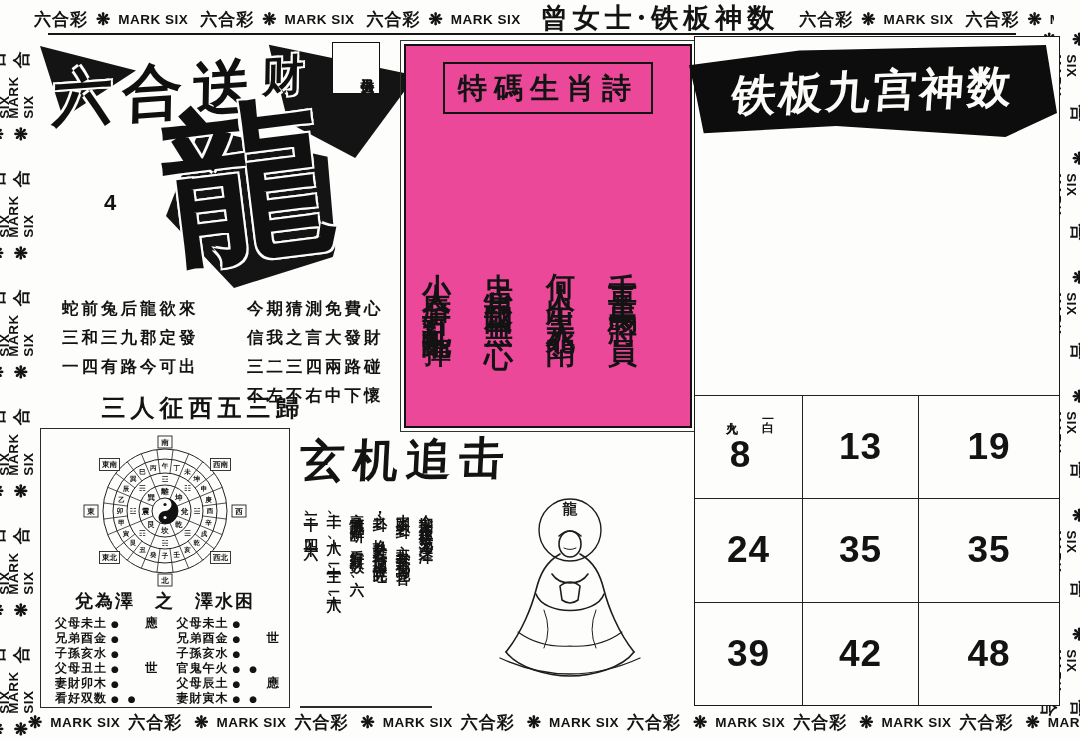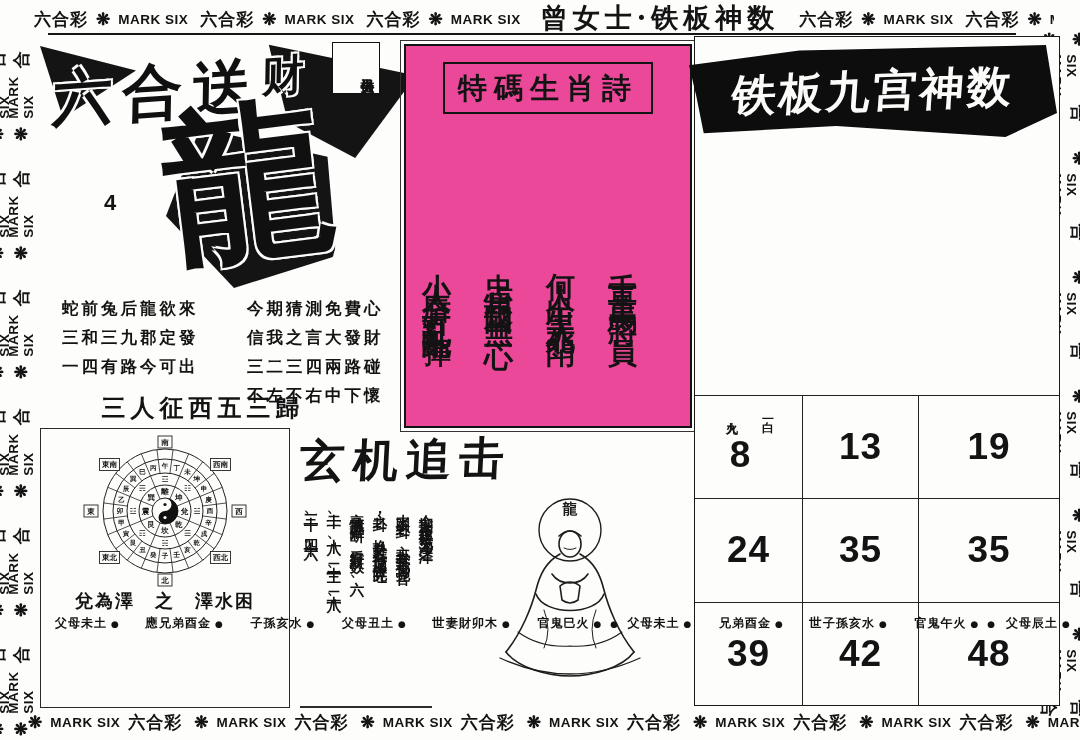--- a/index.html
+++ b/index.html
@@ -60,21 +60,21 @@
   .grid-num{font-family:"Liberation Sans",sans-serif;font-weight:bold;font-size:37px;letter-spacing:1px;}
   .cell8 .grid-num{transform:translate(-8px,8px);}
   .cell-tag{position:absolute;writing-mode:vertical-rl;font-size:12px;font-weight:bold;line-height:14px;}
   #cell8-tag-left{left:30px;top:16px;}
   #cell8-tag-right{left:66px;top:16px;}
   
   #bagua-panel{position:absolute;left:40px;top:428px;width:248px;height:278px;border:1.2px solid #2a2a2a;background:#fdfdfb;}
   #bagua-chart{display:block;margin:2px auto 0;}
   #hexagram-caption{display:flex;justify-content:center;gap:20px;font-size:18px;font-weight:900;letter-spacing:2px;margin-top:0;font-family:Liberation Mono, monospace;}
   #liuyao{display:flex;justify-content:space-between;padding:4px 10px 0 14px;}
-  .yao-col{display:flex;flex-direction:row;gap:1.5px;}
+  .yao-col{display:flex;flex-direction:column;gap:1.5px;}
   .yao-row{display:flex;align-items:center;height:13.5px;}
   .yao-name{font-size:12px;font-weight:900;width:56px;letter-spacing:1px;}
   .yao-dots{font-size:9px;width:34px;letter-spacing:3px;}
   .yao-tag{font-size:12.5px;font-weight:900;}
   
   #xuanji{position:absolute;left:294px;top:430px;width:396px;height:276px;}
   #xuanji-title-row{display:flex;align-items:center;gap:14px;padding-left:6px;}
   #xuanji-brand{background:#0d0d0d;color:#fbfbf9;border-radius:50%;width:122px;height:50px;display:flex;
       align-items:center;justify-content:center;font-size:27px;font-weight:900;letter-spacing:2px;}
   #xuanji-title{font-size:45px;font-weight:900;letter-spacing:8px;transform:skewX(-4deg) rotate(-1deg);}
@@ -487,21 +487,21 @@
             <span class="yao-name">父母丑土</span>
             <span class="yao-dots">●</span>
             <span class="yao-tag">世</span>
           </div>
           <div class="yao-row">
             <span class="yao-name">妻財卯木</span>
             <span class="yao-dots">●</span>
             <span class="yao-tag"></span>
           </div>
           <div class="yao-row">
-            <span class="yao-name">官鬼巳火</span>
+            <span class="yao-name">看好双数</span>
             <span class="yao-dots">● ●</span>
             <span class="yao-tag"></span>
           </div>
         </div>
       <div class="yao-col" id="yao-right">
           <div class="yao-row">
             <span class="yao-name">父母未土</span>
             <span class="yao-dots">●</span>
             <span class="yao-tag"></span>
           </div>

